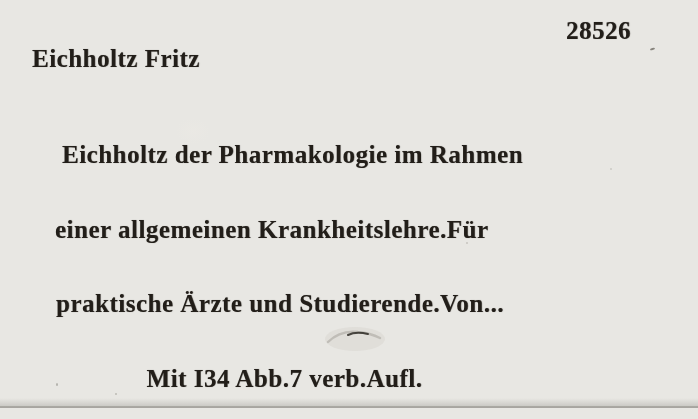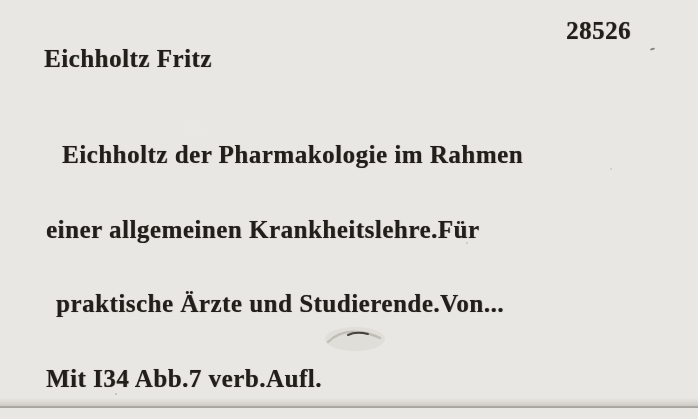--- a/index.html
+++ b/index.html
@@ -29,37 +29,37 @@
     letter-spacing: 0.5px;
     white-space: pre;
     text-shadow: 0.4px 0.4px 0.7px rgba(25,21,16,0.55);
   }
   .catalog-number {
     top: 17px;
     left: 566px;
   }
   .author-line {
     top: 45px;
-    left: 44px;
+    left: 32px;
   }
   .body-block {
     position: absolute;
     top: 93px;
     left: 40px;
     font-size: 25px;
     letter-spacing: 0.5px;
     line-height: 24.9px;
     white-space: pre;
     text-shadow: 0.4px 0.4px 0.7px rgba(25,21,16,0.55);
   }
   .line { position: relative; }
   .l1 { margin-left: 22px; }
-  .l2 { margin-left: 6px; }
+  .l2 { margin-left: 15px; }
   .l3 { margin-left: 16px; }
-  .l4 { margin-left: 6px;  }
+  .l4 { margin-left: 6px; text-align: center;  }
   
   .fade-spot {
     position: absolute;
     left: 176px;
     top: 118px;
     width: 34px;
     height: 26px;
     background: radial-gradient(ellipse at center, rgba(235,233,228,0.72), rgba(235,233,228,0) 72%);
     pointer-events: none;
   }

